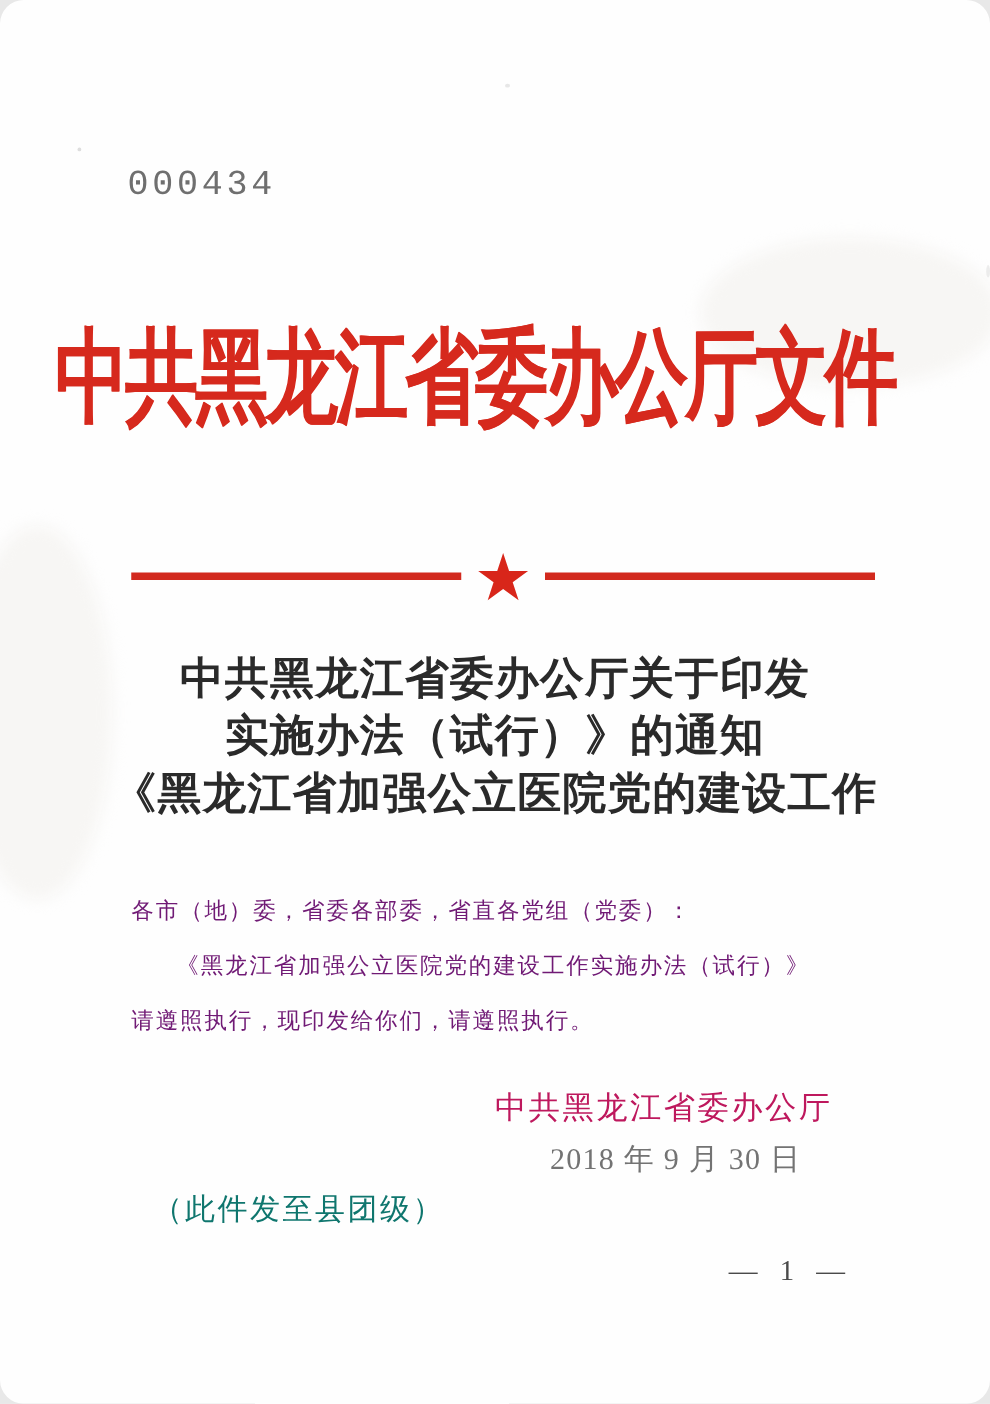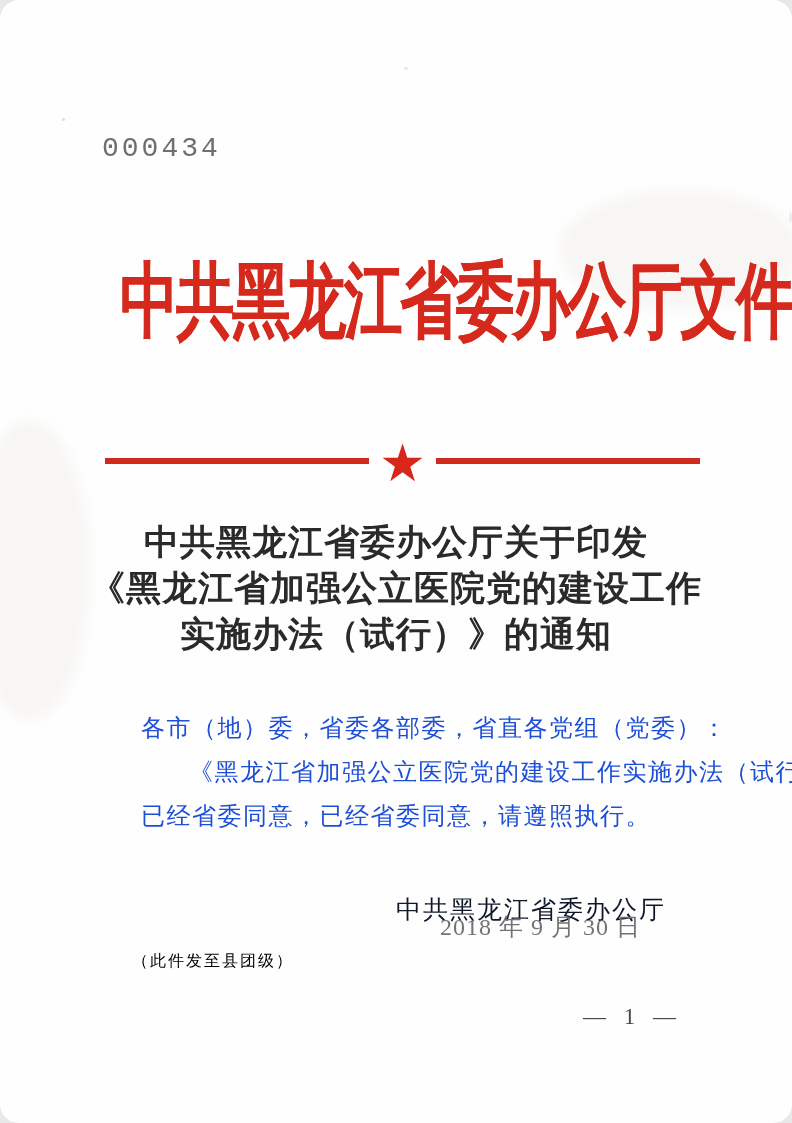--- a/index.html
+++ b/index.html
@@ -27,21 +27,22 @@
     font-family: "Liberation Mono", "DejaVu Sans Mono", monospace;
     font-size: 28px;
     letter-spacing: 3px;
     color: #6f6f6f;
   }
 
   .header-title-wrap {
     position: absolute;
     left: 0; top: 247px;
     width: 100%;
-    text-align: right;
+    text-align: left;
+    padding-left: 44px;
   }
   .header-title {
     display: inline-block;
     font-size: 58px;
     font-weight: bold;
     letter-spacing: -2px;
     color: #d6291d;
     transform: scaleY(1.42);
     transform-origin: top center;
     white-space: nowrap;
@@ -88,50 +89,48 @@
     font-weight: bold;
     line-height: 46px;
     letter-spacing: 1px;
     color: #2a2a2a;
   }
 
   .body-block {
     position: absolute;
     left: 105px; top: 706px;
     width: 600px;
-    font-size: 24px;
+    font-size: 18px;
     line-height: 44px;
     letter-spacing: 1.5px;
-    color: #1d4ed8;
-    margin-left: 36px;
+    color: #701a75;
   }
   .body-line { white-space: nowrap; }
   .indent-2 { text-indent: 2em; }
 
   .signature {
     position: absolute;
     top: 869px; right: 126px;
     font-size: 25px;
     letter-spacing: 2px;
-    color: #0f172a;
-    margin-top: 24px;
+    color: #be185d;
   }
   .date-line {
     position: absolute;
     top: 911px; right: 151px;
     font-size: 24px;
     letter-spacing: 1px;
     color: #737373;
   }
   .distribution-note {
     position: absolute;
-    left: 132px; top: 951px;
-    font-size: 16px;
+    left: 122px; top: 951px;
+    font-size: 24px;
     letter-spacing: 2px;
-    color: #000000;
+    color: #0f766e;
   }
   .page-number {
     position: absolute;
     top: 1004px; right: 110px;
     font-size: 23px;
     letter-spacing: 6px;
     color: #4a4a4a;
   }
 </style>
 </head>
@@ -153,28 +152,28 @@
 
 
   <div class="red-rule">
     <div class="rule-line"></div>
     <span class="rule-star">★</span>
     <div class="rule-line"></div>
   </div>
 
   <div class="doc-title">
     <div class="title-line">中共黑龙江省委办公厅关于印发</div>
+    <div class="title-line">实施办法（试行）》的通知</div>
     <div class="title-line">《黑龙江省加强公立医院党的建设工作</div>
-    <div class="title-line">实施办法（试行）》的通知</div>
   </div>
 
   <div class="body-block">
     <div class="body-line">各市（地）委，省委各部委，省直各党组（党委）：</div>
     <div class="body-line indent-2">《黑龙江省加强公立医院党的建设工作实施办法（试行）》</div>
-    <div class="body-line">已经省委同意，已经省委同意，请遵照执行。</div>
+    <div class="body-line">请遵照执行，现印发给你们，请遵照执行。</div>
   </div>
 
   <div class="signature">中共黑龙江省委办公厅</div>
 
   <div class="date-line">2018 年 9 月 30 日</div>
 
   <div class="distribution-note">（此件发至县团级）</div>
 
   <div class="page-number">— 1 —</div>
 

